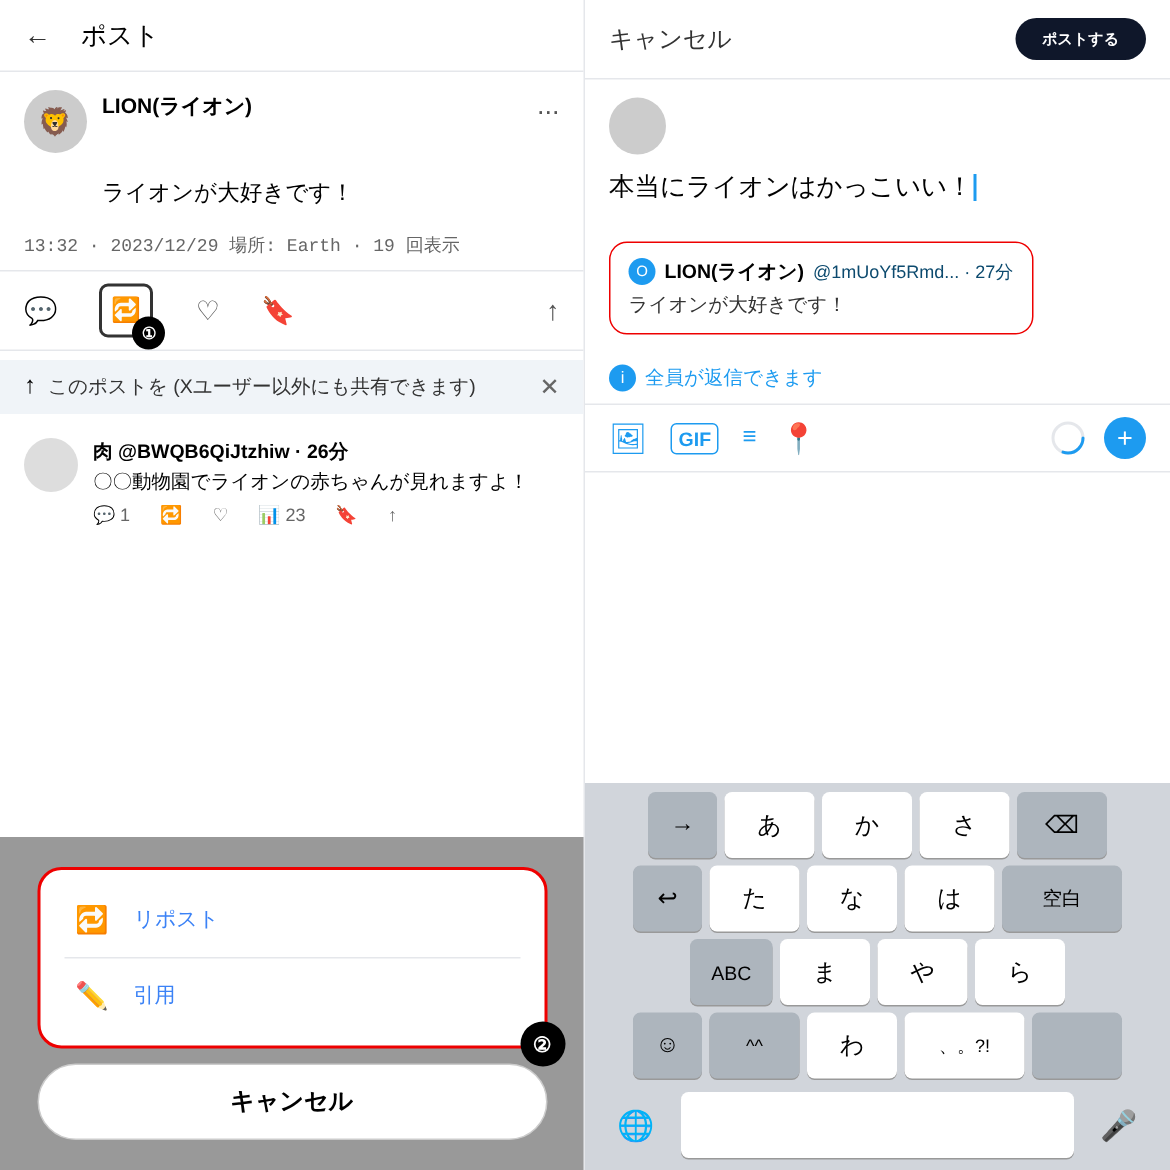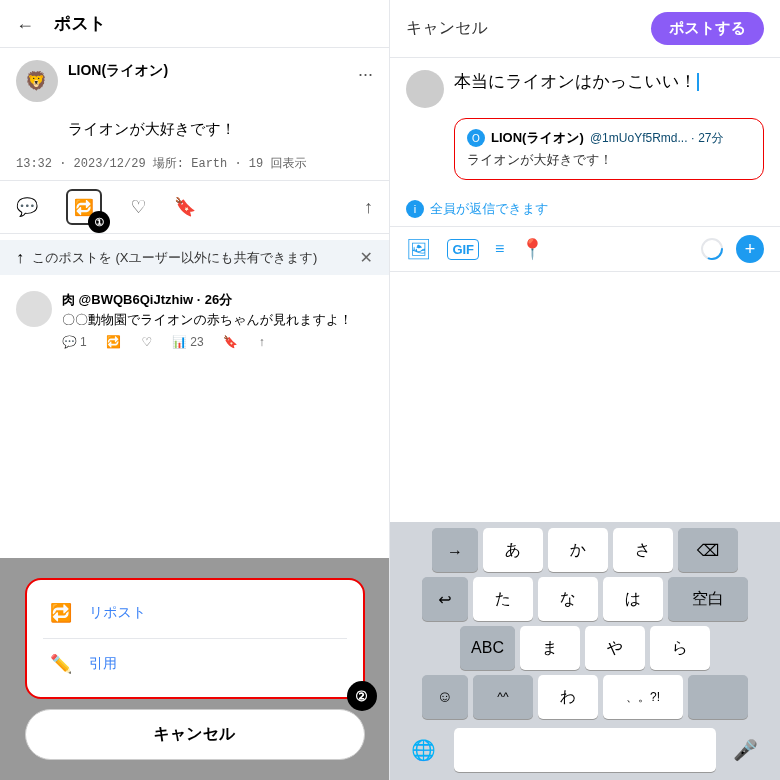--- a/index.html
+++ b/index.html
@@ -32,21 +32,21 @@
 
     .back-arrow {
       font-size: 18px;
       color: #333;
       margin-right: 20px;
       cursor: pointer;
     }
 
     .left-header-title {
       font-size: 17px;
-      font-weight: 700;
+      font-weight: 400;
       color: #000;
     }
 
     .tweet-area {
       padding: 12px 16px;
       display: flex;
       align-items: flex-start;
       gap: 10px;
     }
 
@@ -307,35 +307,36 @@
       border-bottom: 1px solid #e5e7eb;
     }
 
     .cancel-text {
       font-size: 16px;
       color: #333;
       cursor: pointer;
     }
 
     .post-btn {
-      background: #8b5cf6;
+      background: #0f172a;
       color: #fff;
       border: none;
       border-radius: 20px;
       padding: 7px 18px;
-      font-size: 15px;
+      font-size: 10px;
       font-weight: 600;
       cursor: pointer;
     }
 
     .compose-area {
       display: flex;
       gap: 10px;
       padding: 12px 16px;
       align-items: flex-start;
+      flex-direction: column;
     }
 
     .compose-avatar {
       width: 38px;
       height: 38px;
       border-radius: 50%;
       background: #ccc;
       flex-shrink: 0;
     }
 
@@ -496,21 +497,21 @@
       max-width: 60px;
     }
 
     .key-dark {
       background: #adb5bd;
       color: #000;
     }
 
     .key-wide {
       max-width: 80px;
-      font-size: 16px;
+      font-size: 13px;
     }
 
     .keyboard-bottom-row {
       display: flex;
       align-items: center;
       justify-content: space-between;
       padding: 4px 8px 0;
     }
 
     .globe-btn, .mic-btn {

